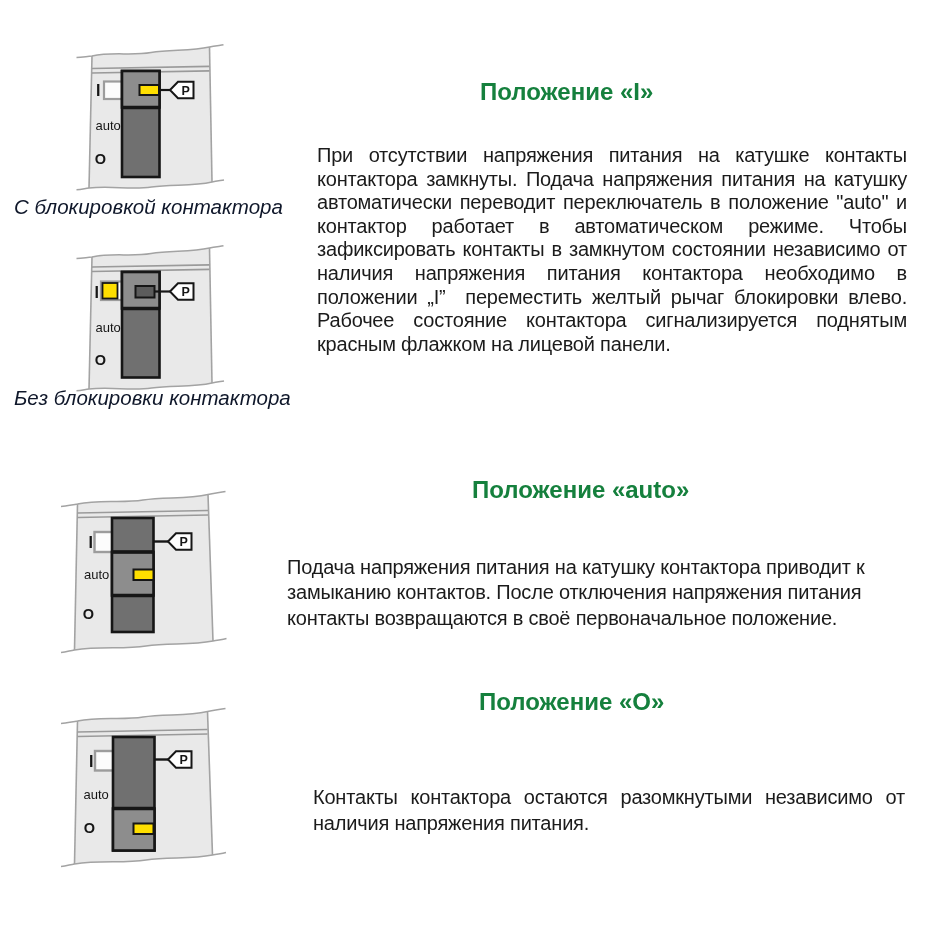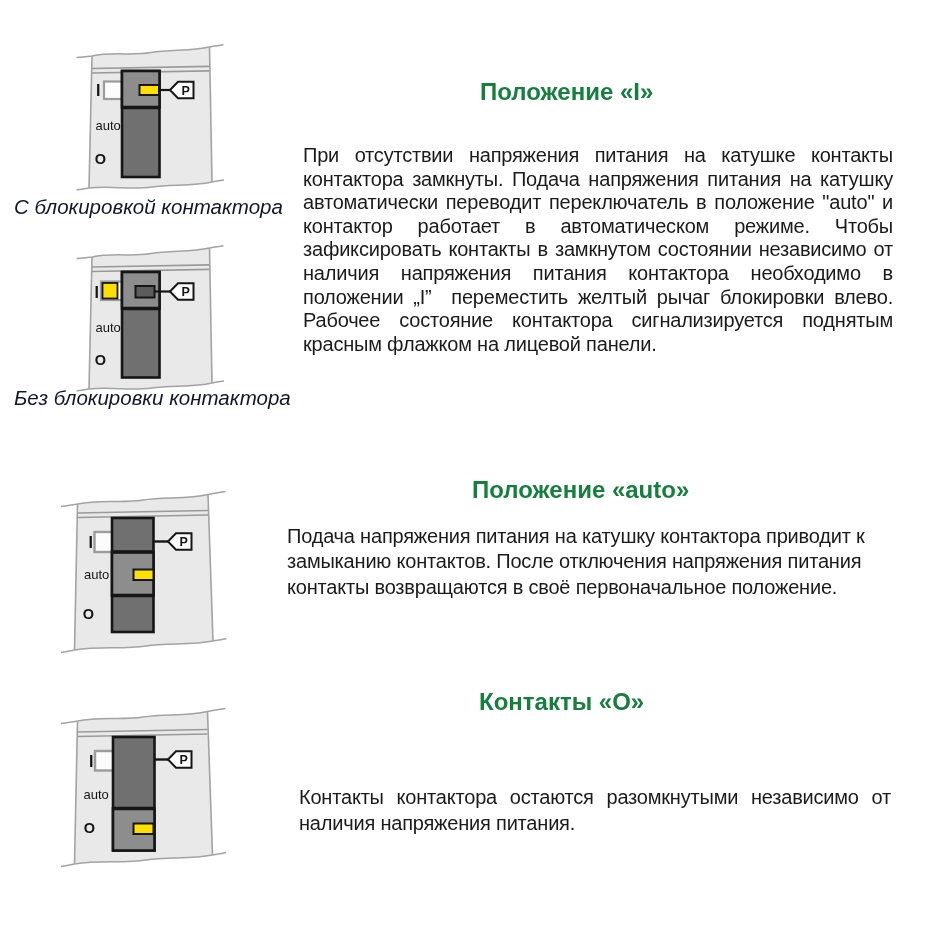--- a/index.html
+++ b/index.html
@@ -8,29 +8,29 @@
     font-family:"Liberation Sans", sans-serif;color:#1b1b1b;overflow:hidden;
   }
   #diagram-layer{position:absolute;left:0;top:0;width:950px;height:950px;}
   .heading{
     position:absolute;font-weight:bold;font-size:24px;line-height:22px;color:#15803d;
     white-space:nowrap;
   }
   .para{
     position:absolute;font-size:20px;letter-spacing:-0.2px;color:#1b1b1b;
   }
-  .para.justify{text-align:justify;}
+  .para.justify{text-align:justify;margin-left:14px;}
   .caption{
     position:absolute;font-style:italic;font-size:20.5px;color:#0f172a;white-space:nowrap;
   }
   #heading-1{left:480px;top:81px;}
   #heading-2{left:472px;top:479px;}
   #heading-3{left:479px;top:691px;}
   #para-1{left:303px;top:144px;width:590px;line-height:23.6px;}
-  #para-2{left:287px;top:524px;width:600px;line-height:25.4px;}
+  #para-2{left:287px;top:555px;width:600px;line-height:25.4px;}
   #para-3{left:299px;top:784px;width:592px;line-height:26px;}
   #caption-1{left:14px;top:195px;}
   #caption-2{left:14px;top:386px;}
   svg .rowlabel{font-family:"Liberation Sans",sans-serif;}
 </style>
 </head>
 <body>
 
 <svg id="diagram-layer" viewBox="0 0 950 950" xmlns="http://www.w3.org/2000/svg">
 
@@ -123,14 +123,14 @@
 
 <div id="heading-1" class="heading">Положение «I»</div>
 <div id="para-1" class="para justify">При отсутствии напряжения питания на катушке контакты контактора замкнуты. Подача напряжения питания на катушку автоматически переводит переключатель в положение "auto" и контактор работает в автоматическом режиме. Чтобы зафиксировать контакты в замкнутом состоянии независимо от наличия напряжения питания контактора необходимо в положении „I”&nbsp; переместить желтый рычаг блокировки влево. Рабочее состояние контактора сигнализируется поднятым красным флажком на лицевой панели.</div>
 
 <div id="caption-1" class="caption">С блокировкой контактора</div>
 <div id="caption-2" class="caption">Без блокировки контактора</div>
 
 <div id="heading-2" class="heading">Положение «auto»</div>
 <div id="para-2" class="para">Подача напряжения питания на катушку контактора приводит к замыканию контактов. После отключения напряжения питания контакты возвращаются в своё первоначальное положение.</div>
 
-<div id="heading-3" class="heading">Контакты «О»</div>
+<div id="heading-3" class="heading">Положение «О»</div>
 <div id="para-3" class="para justify">Контакты контактора остаются разомкнутыми независимо от наличия напряжения питания.</div>
 
 </body></html>

